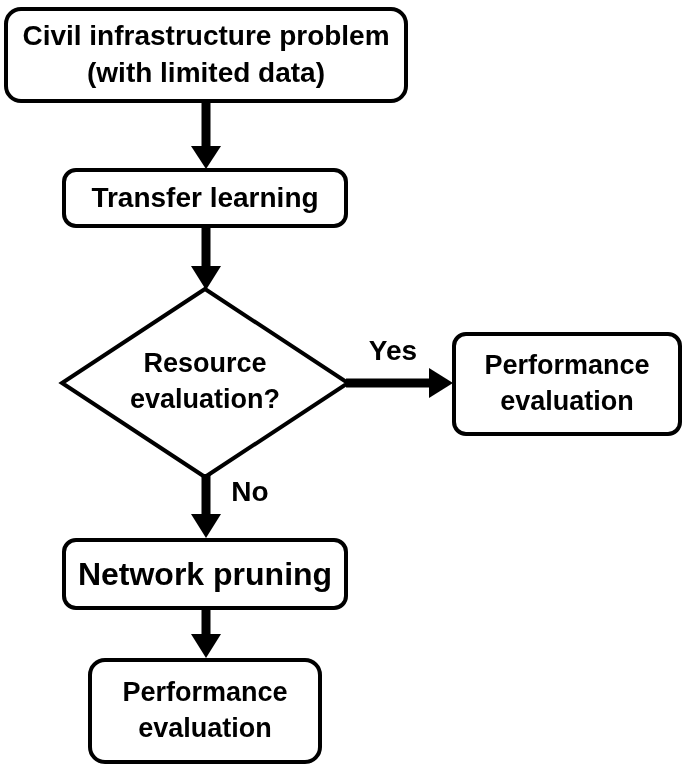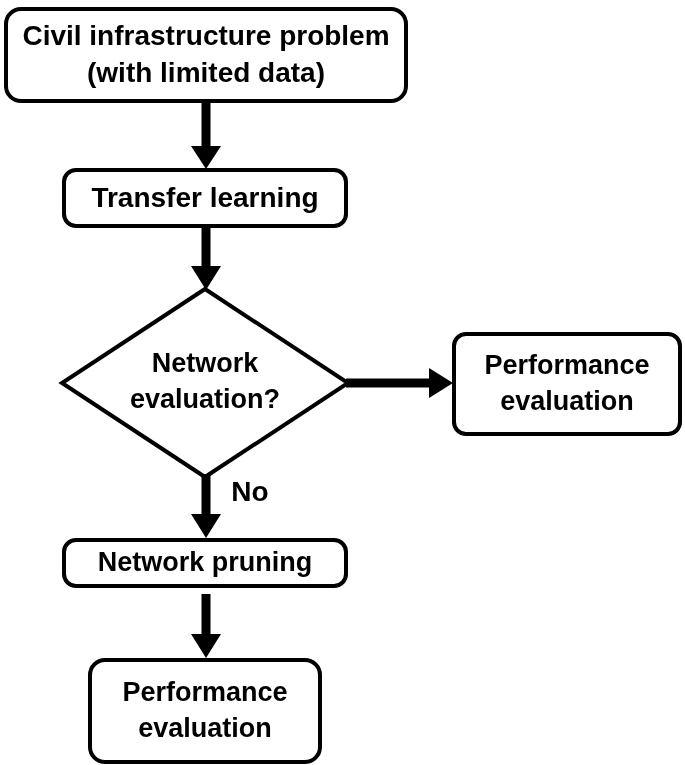--- a/index.html
+++ b/index.html
@@ -47,22 +47,22 @@
   }
   .node-transfer {
     left: 62px; top: 168px; width: 286px; height: 60px;
     font-size: 28px;
   }
   .node-perf-right {
     left: 452px; top: 332px; width: 230px; height: 104px;
     font-size: 27px;
   }
   .node-pruning {
-    left: 62px; top: 538px; width: 286px; height: 50px;
-    font-size: 27px;
+    left: 62px; top: 538px; width: 286px; height: 72px;
+    font-size: 32px;
   }
   .node-perf-bottom {
     left: 88px; top: 658px; width: 234px; height: 106px;
     border-radius: 17px;
     font-size: 27px;
   }
   .decision-label {
     position: absolute;
     left: 105px; top: 346px; width: 200px;
     text-align: center;
@@ -119,24 +119,25 @@
   <div class="node node-problem">
     <div class="ln">Civil infrastructure problem</div>
     <div class="ln">(with limited data)</div>
   </div>
 
   <div class="node node-transfer">
     <div class="ln">Transfer learning</div>
   </div>
 
   <div class="decision-label">
-    <div class="ln">Network</div>
+    <div class="ln">Resource</div>
     <div class="ln">evaluation?</div>
   </div>
 
+  <div class="edge-label edge-label-yes">Yes</div>
 
   <div class="edge-label edge-label-no">No</div>
 
   <div class="node node-perf-right">
     <div class="ln">Performance</div>
     <div class="ln">evaluation</div>
   </div>
 
   <div class="node node-pruning">
     <div class="ln">Network pruning</div>

